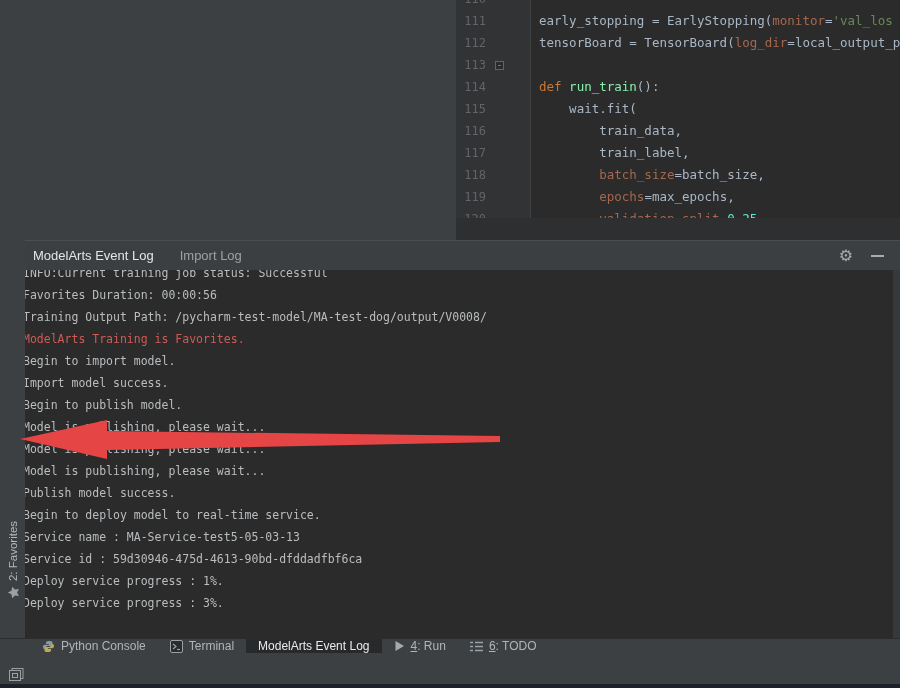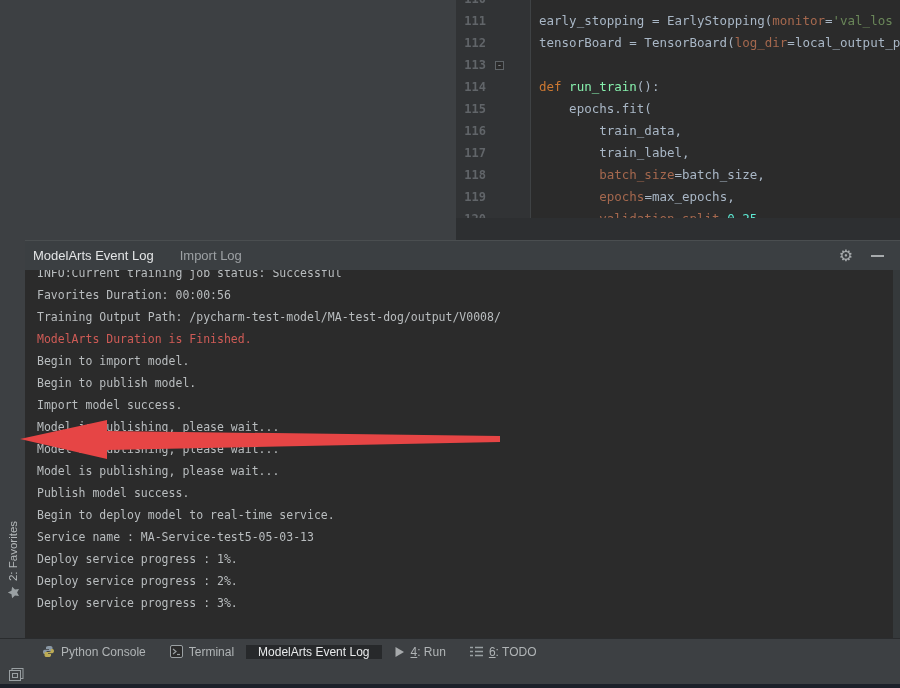--- a/index.html
+++ b/index.html
@@ -9,58 +9,58 @@
   
   .project-pane{position:absolute;left:0;top:0;width:456px;height:240px;background:#3d4043;}
 
   
   .editor{position:absolute;left:456px;top:0;width:444px;height:240px;background:#2b2b2b;overflow:hidden;}
   .code-area{position:absolute;top:-12px;left:0;width:600px;}
   .code-line{display:flex;height:22px;align-items:center;font-family:"DejaVu Sans Mono",monospace;
              font-size:12.5px;white-space:pre;}
   .gutter{flex:0 0 74px;align-self:stretch;background:#313335;border-right:1px solid #3f4244;
           display:flex;align-items:center;}
-  .lnum{width:30px;text-align:right;color:#616569;font-size:12px;font-family:"DejaVu Sans Mono",monospace;font-weight:bold;}
+  .lnum{width:30px;text-align:right;color:#616569;font-size:12px;font-family:"DejaVu Sans Mono",monospace;}
   .fold-box{margin-left:9px;width:9px;height:9px;border:1px solid #5f6468;color:#9da1a4;font-size:9px;
             line-height:7px;text-align:center;background:#2b2b2b;box-sizing:border-box;}
   .code-text{padding-left:8px;margin-top:42px;}
   .c-plain{color:#a9b7c6}.c-kw{color:#cc7832}.c-fn{color:#86efac}
   .c-param{color:#a5684e}.c-num{color:#5eead4}.c-str{color:#6a8759}
   .wavy{text-decoration-style:wavy;text-decoration-color:#6b8061;
         text-decoration-thickness:1px;text-underline-offset:3px;}
   .editor-cover{position:absolute;left:0;top:218px;width:444px;height:22px;background:#2d2f31;}
 
   
   .panel-header{position:absolute;left:0;top:240px;width:900px;height:30px;background:#3b3f42;
                 border-top:1px solid #4a4e50;display:flex;align-items:center;box-sizing:border-box;
                 padding-left:33px;}
   .htab{font-size:13px;color:#9da1a4;margin-right:26px;}
   .htab.active{color:#e3e5e6;}
   .header-actions{margin-left:auto;margin-right:16px;display:flex;gap:18px;align-items:center;}
   .gear{font-size:16px;color:#a7abad;line-height:16px;}
   .min-bar{width:13px;height:2px;background:#a7abad;}
 
   
-  .log{position:absolute;left:25px;top:270px;width:728px;height:368px;background:#2b2b2b;overflow:hidden;}
+  .log{position:absolute;left:11px;top:270px;width:728px;height:368px;background:#2b2b2b;overflow:hidden;}
   .log-lines{position:absolute;top:-8px;left:12px;font-family:"DejaVu Sans Mono",monospace;
              font-size:11.5px;color:#b9bdbf;}
   .log-line{height:22px;line-height:22px;white-space:pre;}
   .log-line.error{color:#cf5b56;}
   .scroll-thumb{position:absolute;left:853px;top:203px;width:11px;height:41px;background:#56595b;border-radius:2px;}
   .log-right-strip{position:absolute;left:893px;top:270px;width:7px;height:368px;background:#35393b;}
 
   
   .tool-strip{position:absolute;left:0;top:240px;width:25px;height:398px;background:#3d4043;}
   .vbtn{position:absolute;left:1px;height:24px;transform-origin:0 0;transform:rotate(-90deg);
         display:flex;align-items:center;justify-content:center;gap:5px;font-size:11.5px;color:#b4b8ba;
         white-space:nowrap;}
 
   
   .bottom-bar{position:absolute;left:0;top:638px;width:900px;height:26px;background:#3d4043;
-              border-top:1px solid #2a2c2e;display:flex;align-items:center;padding-left:30px;
+              border-top:1px solid #2a2c2e;display:flex;align-items:flex-start;padding-left:30px;
               box-sizing:border-box;}
   .btab{display:flex;align-items:center;gap:6px;padding:0 12px;font-size:12px;color:#b0b4b6;}
   .btab.active{background:#27292b;color:#e8eaeb;}
   .u{text-decoration:underline;}
 
   
   .status-bar{position:absolute;left:0;top:664px;width:900px;height:20px;background:#3d4043;
               display:flex;align-items:center;padding-left:8px;box-sizing:border-box;}
   .bottom-edge{position:absolute;left:0;top:684px;width:900px;height:4px;background:#1c2029;}
 
@@ -73,21 +73,21 @@
 <div class="app">
 
   <div class="project-pane"></div>
 
   <div class="editor">
     <div class="code-area" id="code-lines">
         <div class="code-line"><div class="gutter"><span class="lnum">110</span></div><div class="code-text"><span class="c-plain">early_stopping = EarlyStopping(</span><span class="c-param">monitor</span><span class="c-plain">=</span><span class="c-str">'val_los</span></div></div>
         <div class="code-line"><div class="gutter"><span class="lnum">111</span></div><div class="code-text"><span class="c-plain">tensorBoard = TensorBoard(</span><span class="c-param">log_dir</span><span class="c-plain">=local_output_p</span></div></div>
         <div class="code-line"><div class="gutter"><span class="lnum">112</span></div><div class="code-text"></div></div>
         <div class="code-line"><div class="gutter"><span class="lnum">113</span><span class="fold-box">-</span></div><div class="code-text"><span class="c-kw wavy">def </span><span class="c-fn wavy">run_train</span><span class="c-plain wavy">():</span></div></div>
-        <div class="code-line"><div class="gutter"><span class="lnum">114</span></div><div class="code-text"><span class="c-plain">    epochs.fit(</span></div></div>
+        <div class="code-line"><div class="gutter"><span class="lnum">114</span></div><div class="code-text"><span class="c-plain">    wait.fit(</span></div></div>
         <div class="code-line"><div class="gutter"><span class="lnum">115</span></div><div class="code-text"><span class="c-plain">        train_data,</span></div></div>
         <div class="code-line"><div class="gutter"><span class="lnum">116</span></div><div class="code-text"><span class="c-plain">        train_label,</span></div></div>
         <div class="code-line"><div class="gutter"><span class="lnum">117</span></div><div class="code-text"><span class="c-plain">        </span><span class="c-param">batch_size</span><span class="c-plain">=batch_size,</span></div></div>
         <div class="code-line"><div class="gutter"><span class="lnum">118</span></div><div class="code-text"><span class="c-plain">        </span><span class="c-param">epochs</span><span class="c-plain">=max_epochs,</span></div></div>
         <div class="code-line"><div class="gutter"><span class="lnum">119</span></div><div class="code-text"><span class="c-plain">        </span><span class="c-param">validation_split</span><span class="c-plain">=</span><span class="c-num">0.25</span><span class="c-plain">,</span></div></div>
         <div class="code-line"><div class="gutter"><span class="lnum">120</span></div><div class="code-text"><span class="c-plain">        </span><span class="c-param">verbose</span><span class="c-plain">=</span><span class="c-num">2</span><span class="c-plain">,</span></div></div>
       </div>
     <div class="editor-cover"></div>
   </div>
 
@@ -100,32 +100,32 @@
       <span class="gear">⚙</span>
       <span class="min-bar"></span>
     </div>
   </div>
 
   <div class="log">
     <div class="log-lines" id="log-lines">
         <div class="log-line">INFO:Current training job status: Successful</div>
         <div class="log-line">Favorites Duration: 00:00:56</div>
         <div class="log-line">Training Output Path: /pycharm-test-model/MA-test-dog/output/V0008/</div>
-        <div class="log-line error">ModelArts Duration is Finished.</div>
+        <div class="log-line error">ModelArts Training is Favorites.</div>
         <div class="log-line">Begin to import model.</div>
+        <div class="log-line">Import model success.</div>
         <div class="log-line">Begin to publish model.</div>
-        <div class="log-line">Import model success.</div>
         <div class="log-line">Model is publishing, please wait...</div>
         <div class="log-line">Model is publishing, please wait...</div>
         <div class="log-line">Model is publishing, please wait...</div>
         <div class="log-line">Publish model success.</div>
         <div class="log-line">Begin to deploy model to real-time service.</div>
         <div class="log-line">Service name : MA-Service-test5-05-03-13</div>
+        <div class="log-line">Service id : 59d30946-475d-4613-90bd-dfddadfbf6ca</div>
         <div class="log-line">Deploy service progress : 1%.</div>
-        <div class="log-line">Deploy service progress : 2%.</div>
         <div class="log-line">Deploy service progress : 3%.</div>
       </div>
     <div class="scroll-thumb"></div>
   </div>
   <div class="log-right-strip"></div>
 
   <div class="tool-strip" id="tool-strip">
       <div class="vbtn" style="top: 372px; width: 104px;">
         <span style="display: inline-flex;">
           <svg width="13" height="13" viewBox="0 0 13 13">

